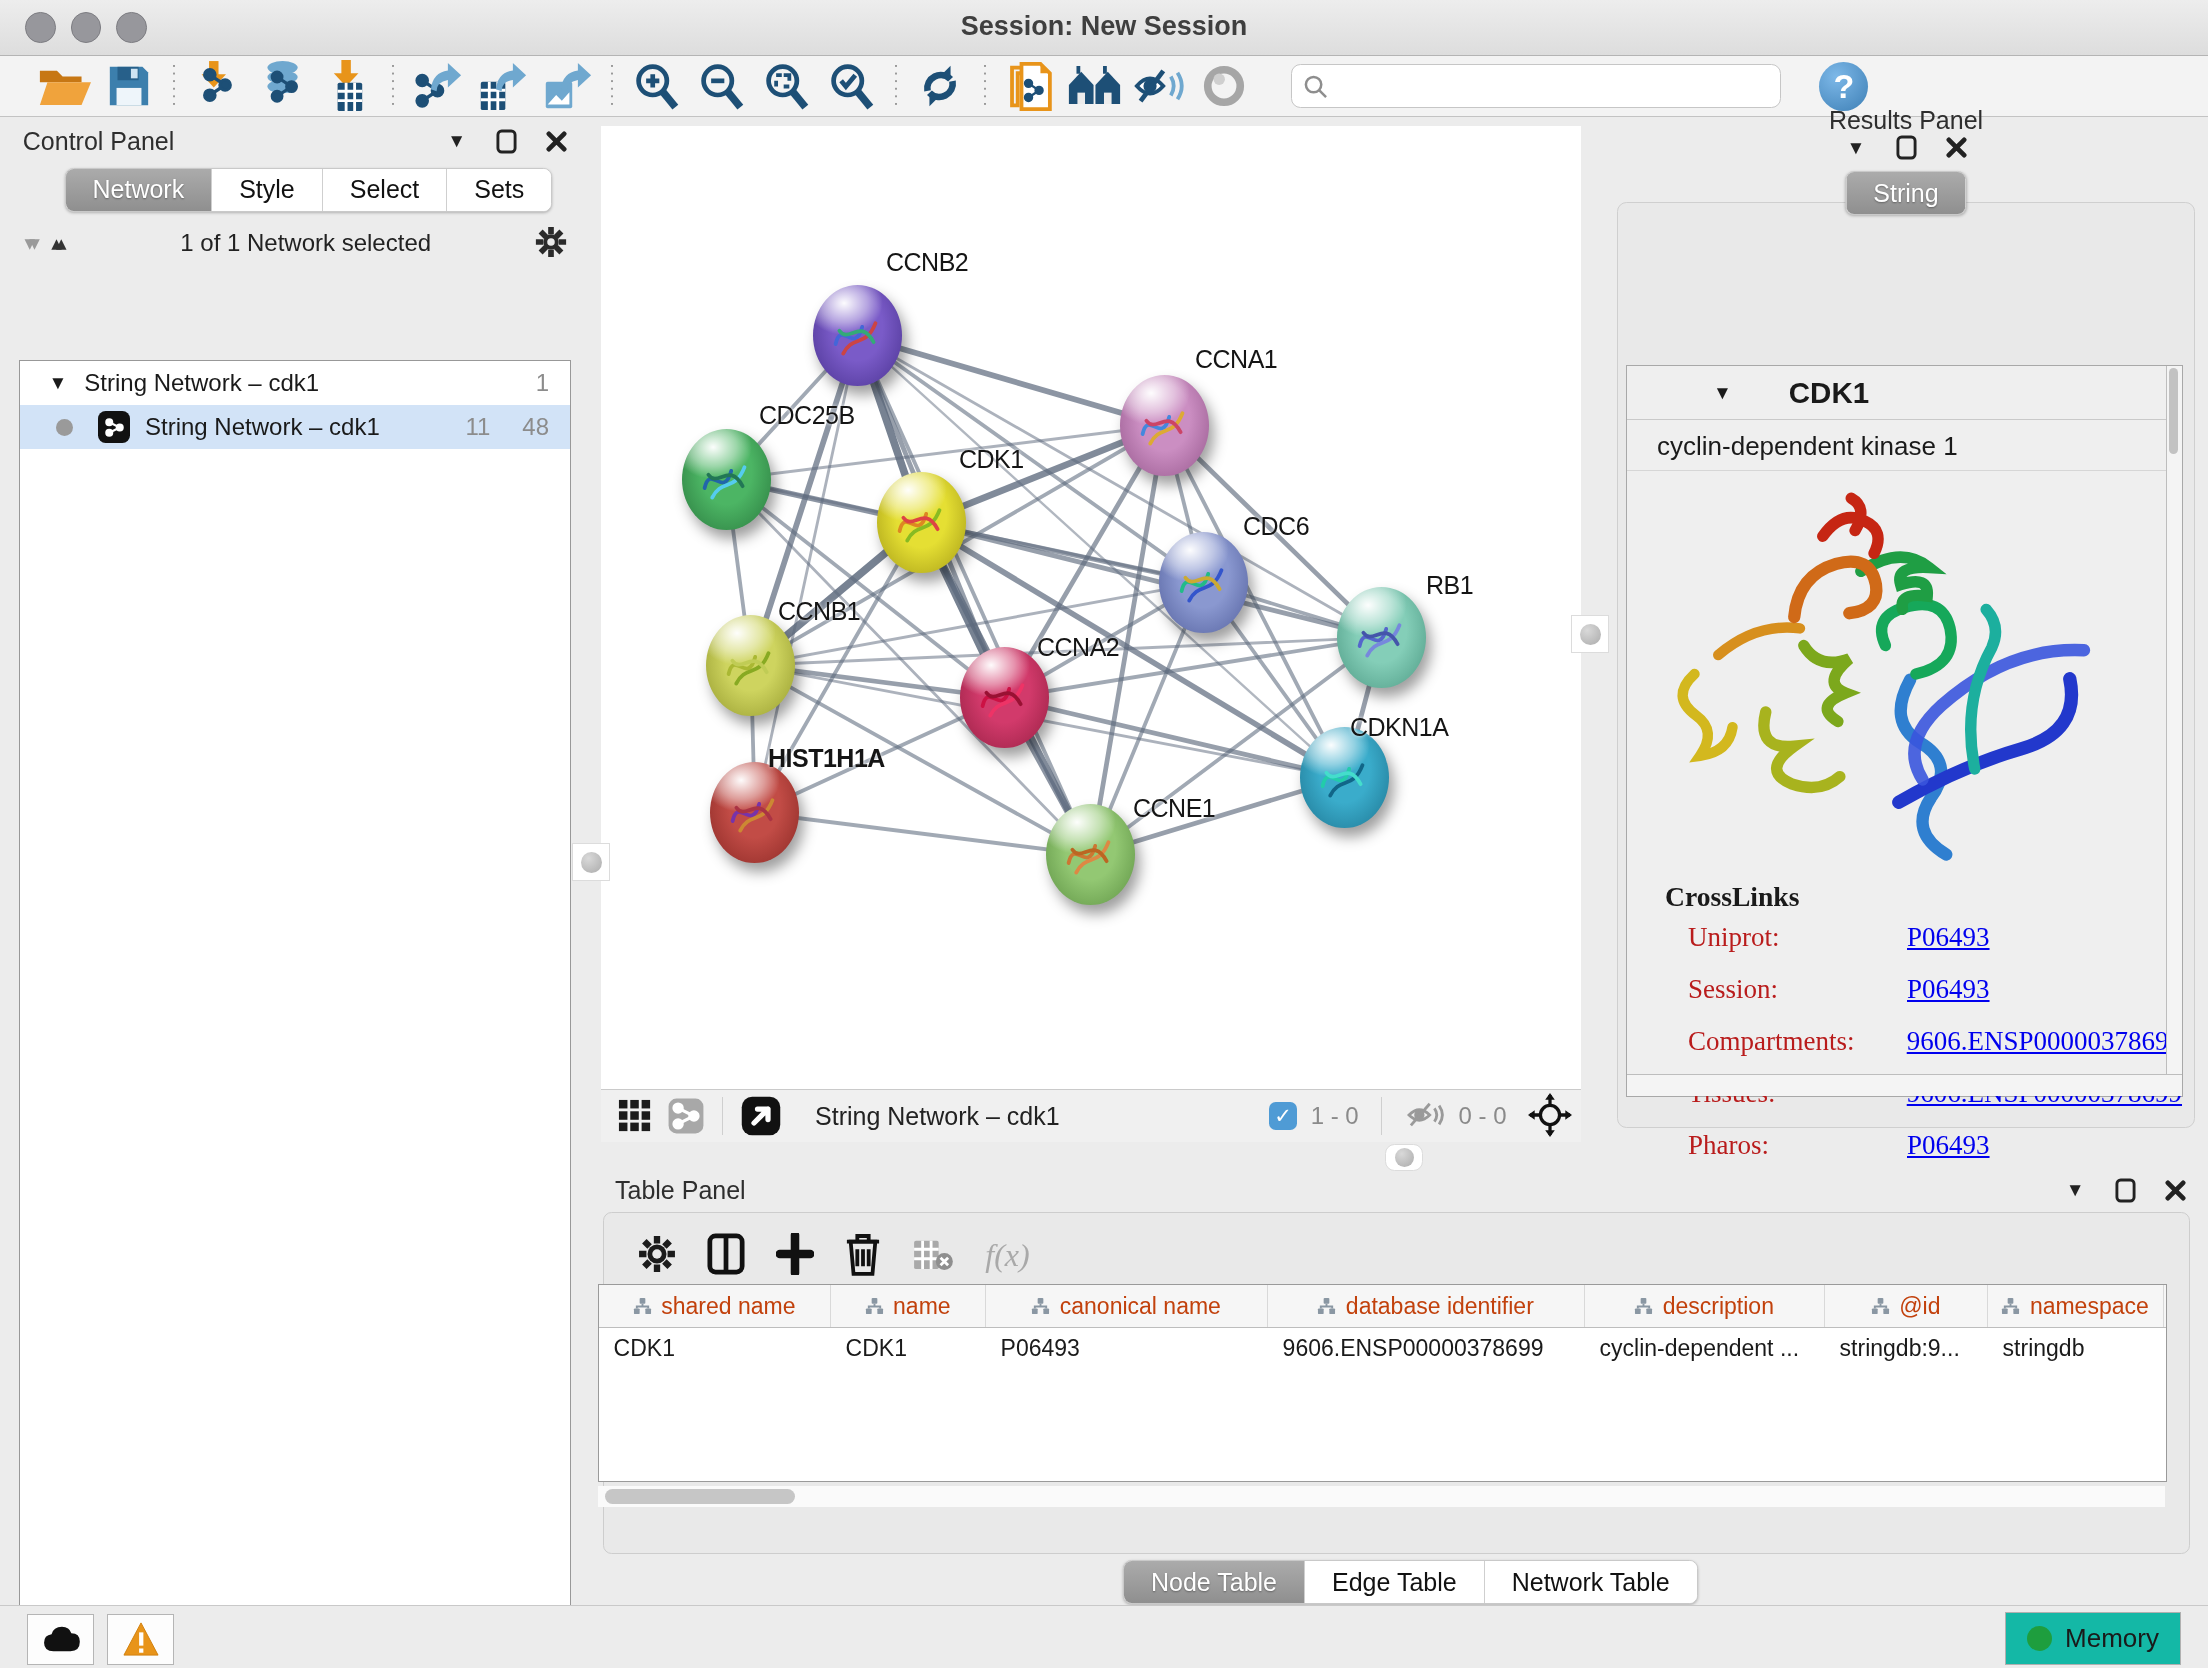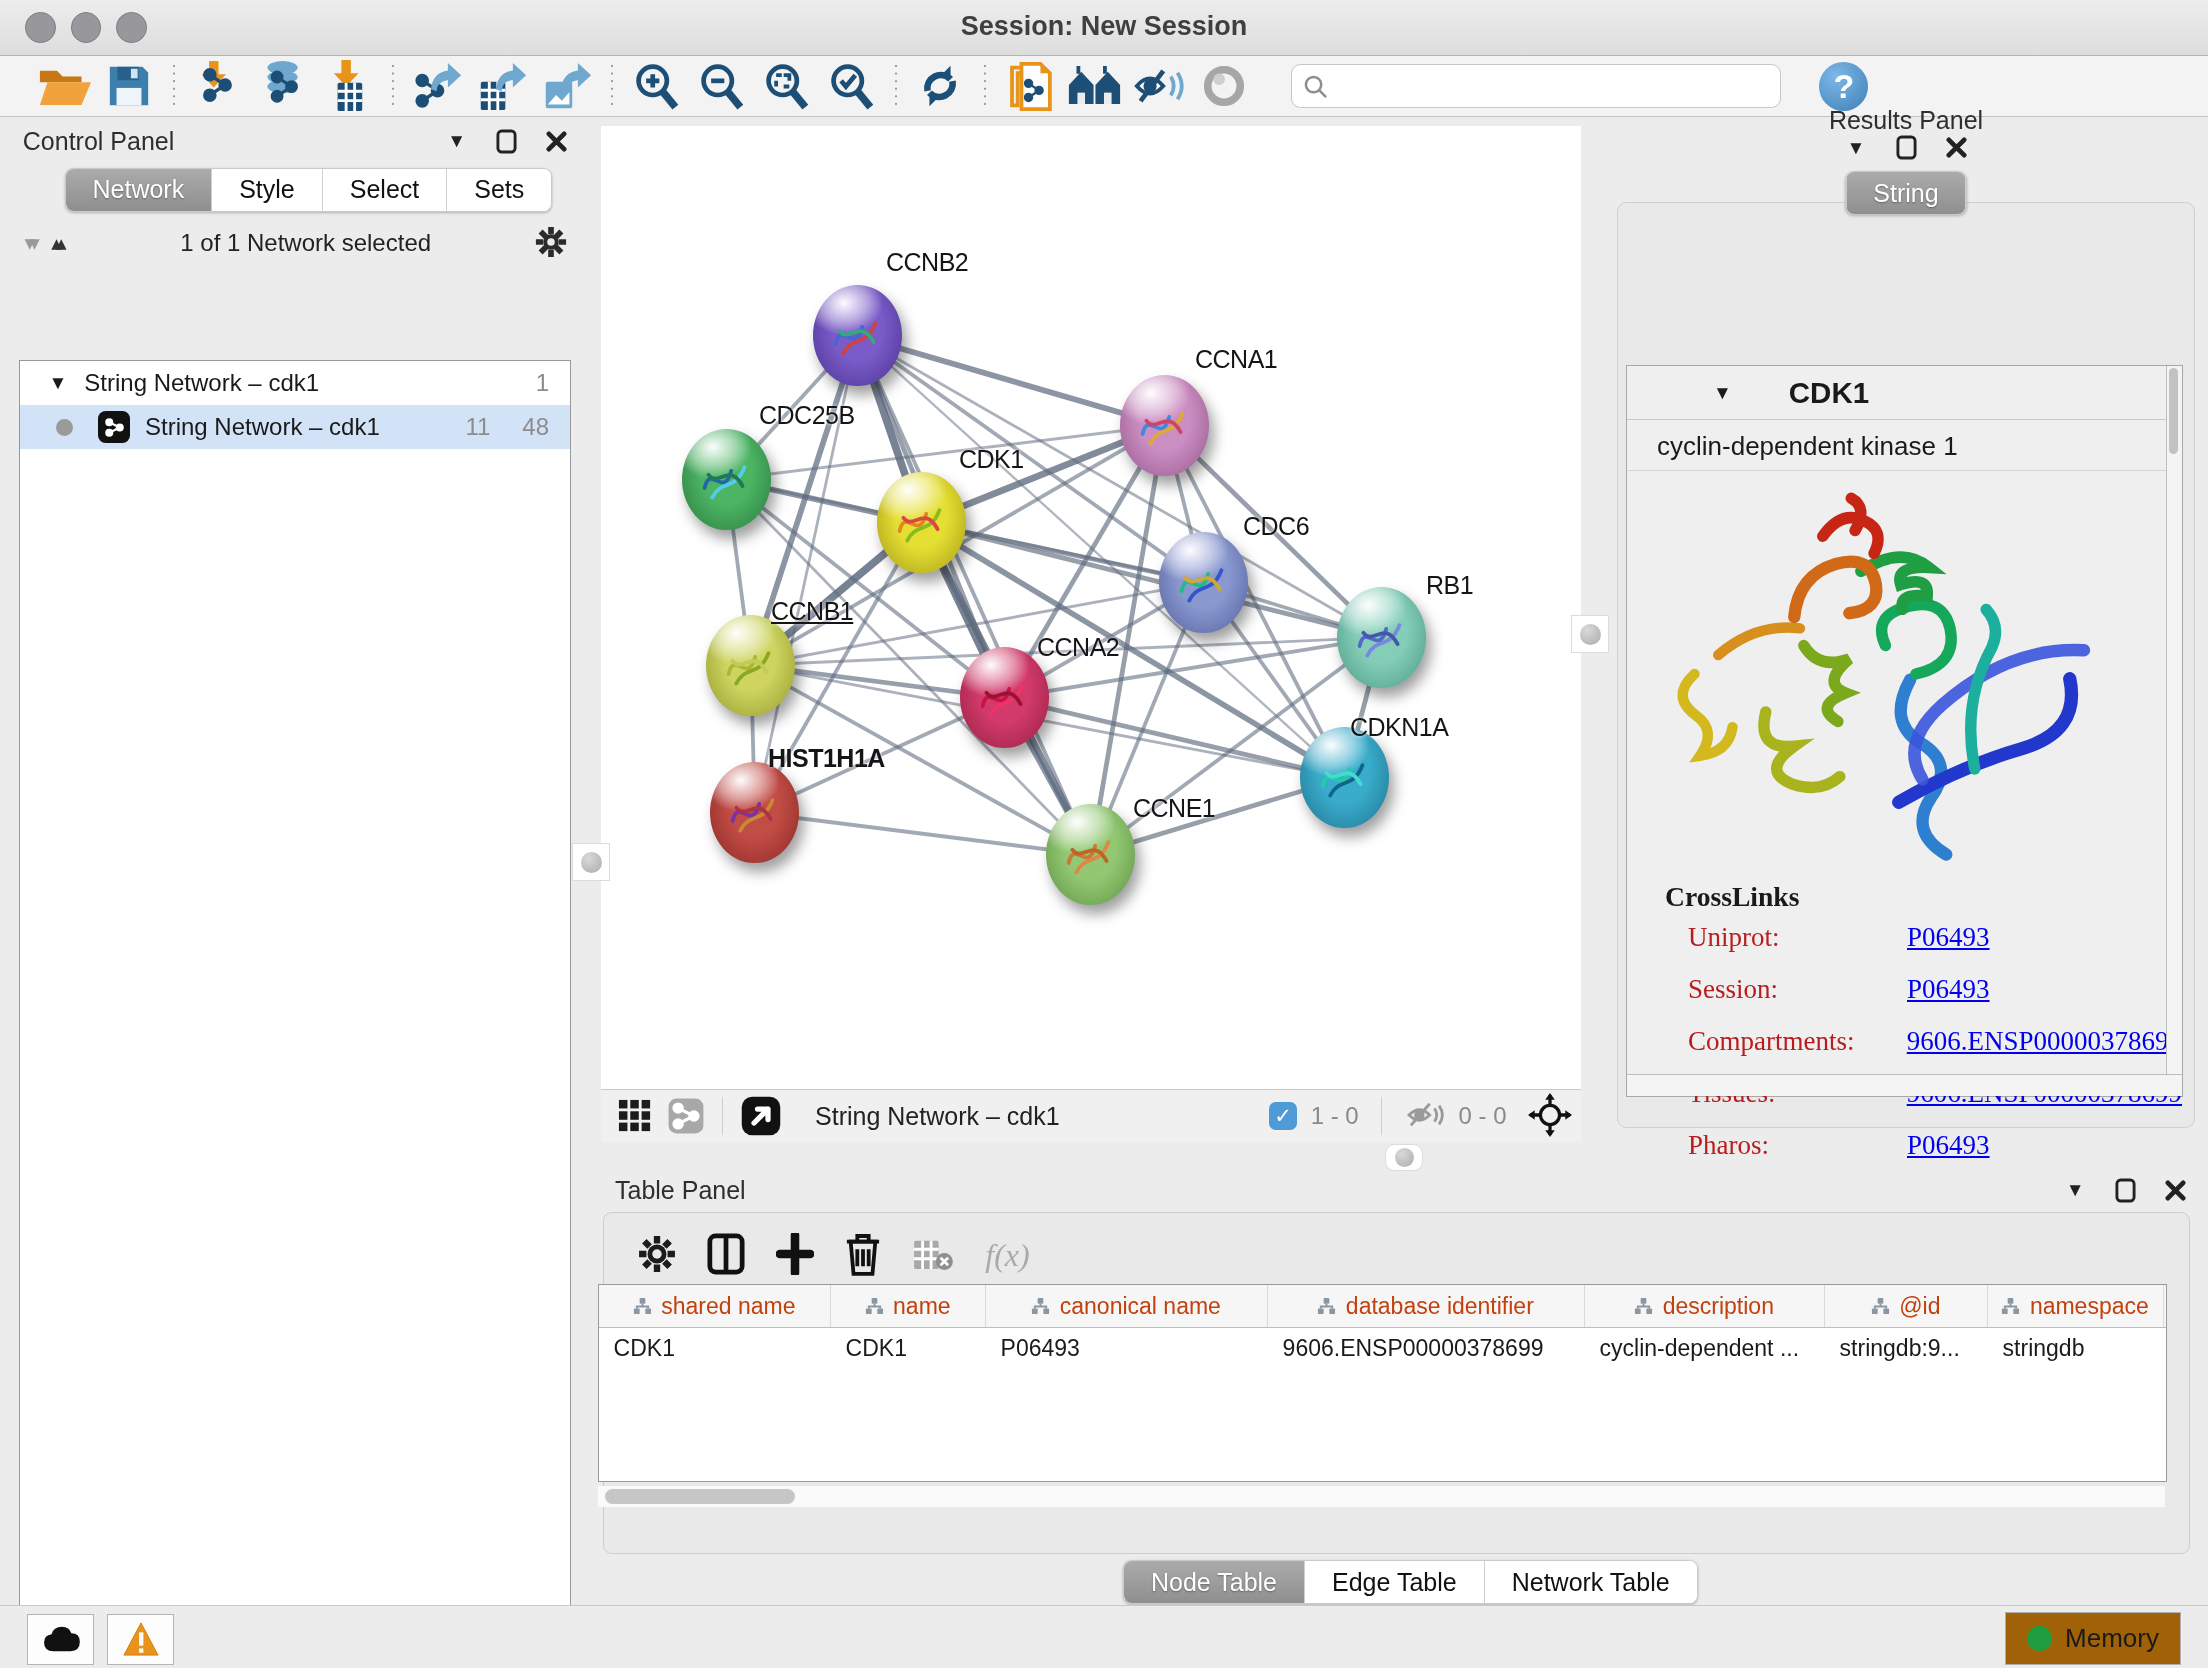--- a/index.html
+++ b/index.html
@@ -120,21 +120,21 @@
   .td{font-size:23px;padding-left:15px;box-sizing:border-box;overflow:hidden;white-space:nowrap;}
   #tp-hscroll{position:absolute;left:7.6px;top:314px;width:1567px;height:21px;background:#fafafa;}
   #tp-hscroll i{position:absolute;left:7.6px;top:2.9px;width:190px;height:15px;border-radius:7.6px;background:#c6c6c6;display:block;}
   #tp-tabs{position:absolute;left:533px;top:388px;}
 
   
   #statusbar{position:absolute;left:0;top:1605px;width:2208px;height:63px;background:#ececec;
     border-top:1px solid #c9c9c9;}
   .sb-btn{position:absolute;top:7.6px;width:65px;height:49px;background:#fdfdfd;border:1px solid #b5b5b5;
     display:flex;align-items:center;justify-content:center;}
-  #memory-btn{position:absolute;right:27px;top:5.7px;height:51px;background:#a16207;border:1px solid #b0b0b0;
+  #memory-btn{position:absolute;right:27px;top:5.7px;height:51px;background:#14b8a6;border:1px solid #b0b0b0;
     display:flex;align-items:center;gap:13.3px;padding:0 21px;font-size:26px;}
   #memory-btn .dot{width:25px;height:25px;border-radius:50%;background:#1e9e3e;}
 </style>
 </head>
 <body>
 
 <div id="app">
 
   <div class="titlebar">
     <div class="traffic">
@@ -528,21 +528,21 @@
         <span class="net-label" style="left: 825px; top: 445px;">RB1</span>
         <div class="net-node" style="left: 105px; top: 489px; background: radial-gradient(62% 45% at 35% 18%, rgba(255, 255, 255, 0.98), rgba(255, 255, 255, 0.45) 42%, rgba(255, 255, 255, 0) 70%), radial-gradient(at 50% 42%, rgb(206, 212, 95) 40%, rgb(147, 153, 44) 100%);">
           <svg width="57" height="59" viewBox="0 0 60 62">
     <g fill="none" stroke-width="4" stroke-linecap="round">
       <path d="M8 40 C14 14, 28 52, 36 22" stroke="#aab833"></path>
       <path d="M16 50 C26 30, 40 44, 50 18" stroke="#88aa22"></path>
       <path d="M12 26 C22 40, 34 12, 48 38" stroke="#c0cc55"></path>
     </g>
           </svg>
         </div>
-        <span class="net-label" style="left: 170px; top: 471px; text-decoration: underline;">CCNB1</span>
+        <span class="net-label" style="left: 177px; top: 471px;">CCNB1</span>
         <div class="net-node" style="left: 359px; top: 521px; background: radial-gradient(62% 45% at 35% 18%, rgba(255, 255, 255, 0.98), rgba(255, 255, 255, 0.45) 42%, rgba(255, 255, 255, 0) 70%), radial-gradient(at 50% 42%, rgb(210, 58, 107) 40%, rgb(149, 31, 66) 100%);">
           <svg width="57" height="59" viewBox="0 0 60 62">
     <g fill="none" stroke-width="4" stroke-linecap="round">
       <path d="M8 40 C14 14, 28 52, 36 22" stroke="#cc1144"></path>
       <path d="M16 50 C26 30, 40 44, 50 18" stroke="#ee3366"></path>
       <path d="M12 26 C22 40, 34 12, 48 38" stroke="#991133"></path>
     </g>
           </svg>
         </div>
         <span class="net-label" style="left: 436px; top: 507px;">CCNA2</span>

